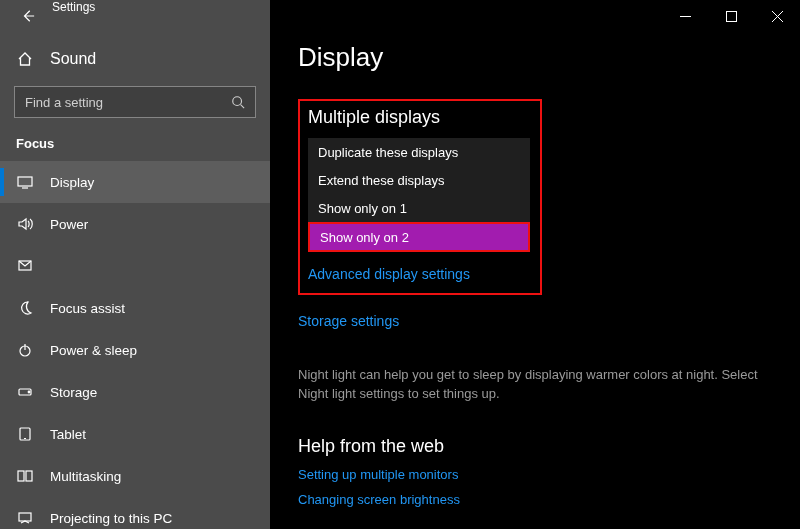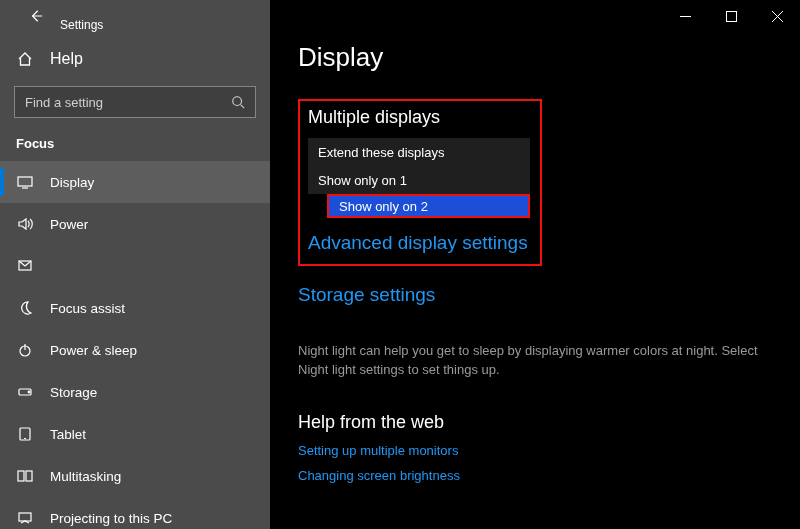--- a/index.html
+++ b/index.html
@@ -1,20 +1,20 @@
 <!DOCTYPE html>
 <html><head>
 <meta charset="utf-8">
 <style>
 * { margin: 0; padding: 0; box-sizing: border-box; font-family: "Segoe UI", sans-serif; }
 html, body { width: 800px; height: 529px; overflow: hidden; background: #000; }
 .window { display: flex; width: 100%; height: 100%; position: relative; }
 
 
-.titlebar { position: absolute; top: 0; left: 16px; right: 0; height: 32px; display: flex; align-items: flex-end; z-index: 5; }
+.titlebar { position: absolute; top: 0; left: 8px; right: 0; height: 32px; display: flex; align-items: flex-start; z-index: 5; }
 .titlebar .back { width: 40px; height: 32px; display: flex; align-items: center; justify-content: center; color: #fff; cursor: pointer; }
 .titlebar .title { color: #fff; font-size: 12px; font-weight: 400; margin-left: 4px; }
 .titlebar .spacer { flex: 1; }
 .titlebar .winbtn { width: 46px; height: 32px; display: flex; align-items: center; justify-content: center; color: #fff; cursor: pointer; }
 
 
 .sidebar { width: 270px; height: 100%; background: #4b4b4b; padding-top: 40px; color: #fff; overflow: hidden; position: relative; }
 .home-row { display: flex; align-items: center; height: 38px; padding-left: 16px; gap: 16px; cursor: pointer; }
 .home-row .icon, .nav-item .icon { width: 18px; display: flex; align-items: center; justify-content: center; }
 .searchbox { margin: 8px 14px 10px 14px; height: 32px; border: 1px solid #858585; background: rgba(0,0,0,0.15); display: flex; align-items: center; padding: 0 10px; }
@@ -28,23 +28,23 @@
 
 
 .content { flex: 1; background: #000; color: #fff; padding: 42px 28px 0 28px; overflow: hidden; position: relative; }
 .page-title { font-size: 26px; font-weight: 400; margin-bottom: 26px; }
 
 .highlight-box { border: 2.5px solid #e11; padding: 6px 10px 10px 8px; width: 244px; margin-bottom: 14px; }
 .section-h { font-size: 18px; font-weight: 400; margin-bottom: 10px; }
 
 .dropdown-list { margin-top: 6px; margin-bottom: 10px; }
 .opt { height: 28px; display: flex; align-items: center; padding: 0 10px; font-size: 13px; background: #1f1f1f; cursor: pointer; }
-.opt.selected { background: #1d4ed8; border: 2px solid #e11; height: 24px; margin-left: 19px; }
-
-.linktext { color: #2196f3; font-size: 19px; cursor: pointer; display: inline-block; margin-top: 4px; }
+.opt.selected { background: #a21caf; border: 2px solid #e11; height: 30px; }
+
+.linktext { color: #2196f3; font-size: 14px; cursor: pointer; display: inline-block; margin-top: 4px; }
 
 .bodytext { color: #9a9a9a; font-size: 13px; line-height: 1.45; max-width: 460px; margin-top: 25px; }
 .section2 { margin-top: 36px; }
 .section3 { margin-top: 32px; }
 .web-link { color: #2196f3; font-size: 13px; display: block; margin-top: 10px; cursor: pointer; }
 
 svg { display: block; }
 </style>
 </head>
 <body>
@@ -77,21 +77,21 @@
     </div>
   </div>
 
   <div class="sidebar">
     <div class="home-row">
       <span class="icon">
         <svg width="16" height="16" viewBox="0 0 16 16" fill="none" stroke="#fff" stroke-width="1.3">
             <path d="M2 8 L8 2 L14 8 M3.5 7 V14 H12.5 V7"></path>
           </svg>
       </span>
-      <span>Help</span>
+      <span>Sound</span>
     </div>
 
     <div class="searchbox">
       <input placeholder="Find a setting" style="">
       <span class="sicon">
         <svg width="14" height="14" viewBox="0 0 16 16" fill="none" stroke="#cfcfcf" stroke-width="1.3">
             <circle cx="7" cy="7" r="5"></circle>
             <line x1="11" y1="11" x2="15" y2="15"></line>
           </svg>
       </span>
@@ -179,20 +179,21 @@
       <span>Projecting to this PC</span>
     </div>
   </div>
 
   <div class="content">
     <div class="page-title">Display</div>
 
     <div class="highlight-box">
       <div class="section-h">Multiple displays</div>
       <div class="dropdown-list">
+        <div class="opt">Duplicate these displays</div>
         <div class="opt">Extend these displays</div>
         <div class="opt">Show only on 1</div>
         <div class="opt selected">Show only on 2</div>
       </div>
       <span class="linktext">Advanced display settings</span>
     </div>
 
     <span class="linktext">Storage settings</span>
 
     <div class="section2">

